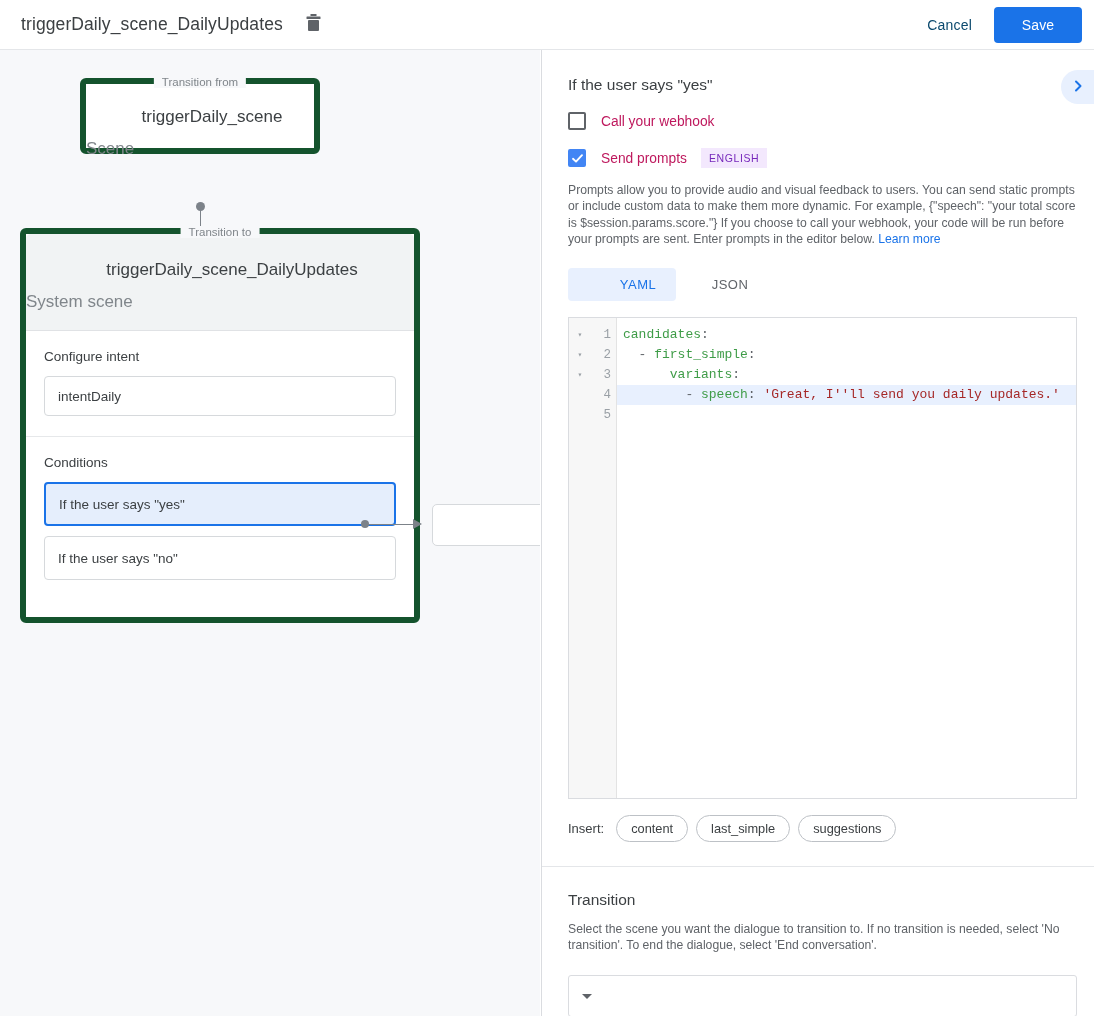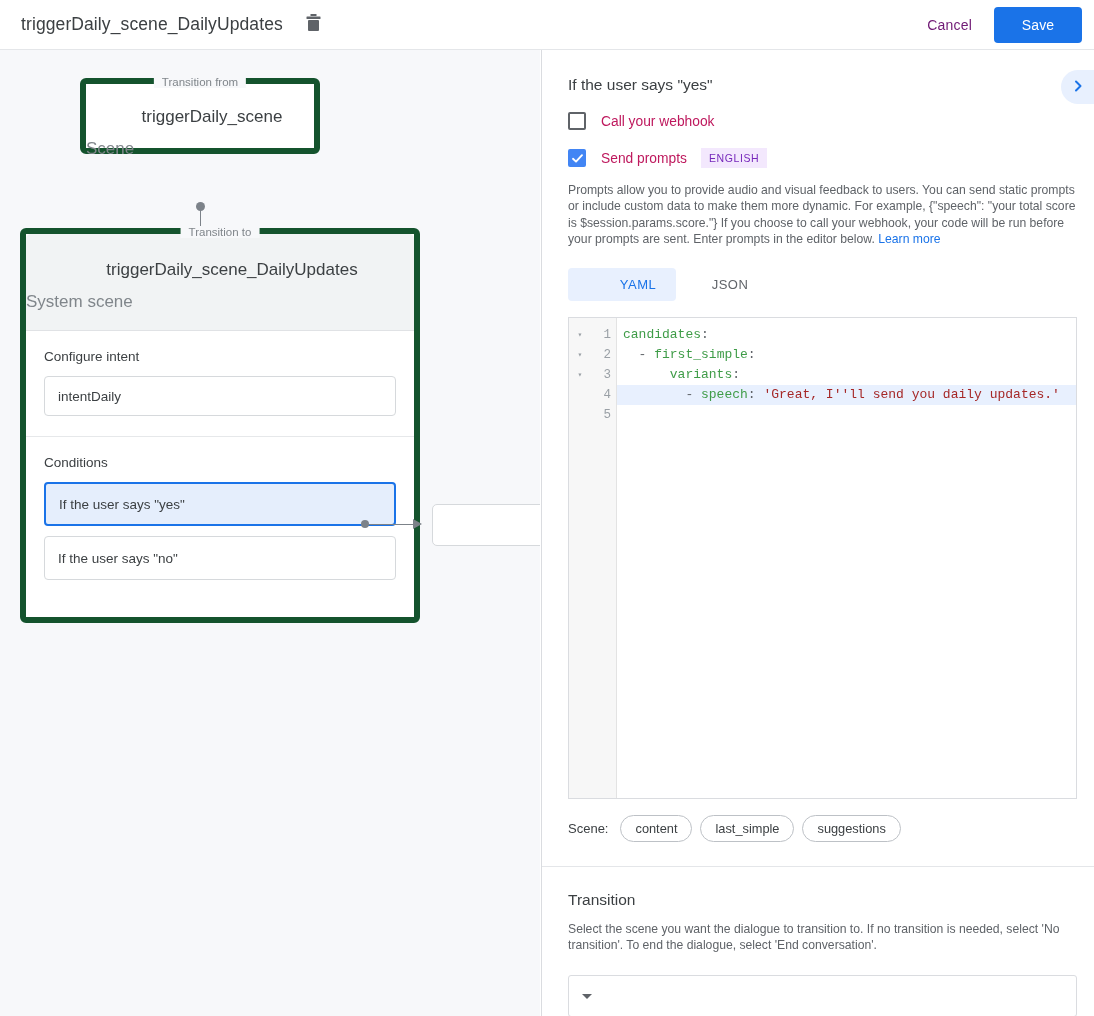--- a/index.html
+++ b/index.html
@@ -22,21 +22,21 @@
   .topbar-title {
     margin-left: 21px; font-size: 17.5px; color: #3c4043; letter-spacing: .1px;
   }
   .trash-btn {
     margin-left: 18px; width: 26px; height: 26px;
     display: flex; align-items: center; justify-content: center;
     cursor: pointer; border: none; background: transparent; padding: 0;
   }
   .topbar-spacer { flex: 1; }
   .cancel-btn {
-    color: #701a75; font-size: 14px; font-weight: 500; letter-spacing: .2px;
+    color: #0c4a6e; font-size: 14px; font-weight: 500; letter-spacing: .2px;
     background: none; border: none; cursor: pointer; padding: 8px 14px; margin-right: 8px;
     font-family: "Liberation Sans", sans-serif;
   }
   .save-btn {
     background: #1a73e8; color: #fff; font-size: 14px; font-weight: 500; letter-spacing: .2px;
     border: none; border-radius: 4px; height: 36px; width: 88px; margin-right: 12px;
     cursor: pointer; font-family: "Liberation Sans", sans-serif;
   }
 
   
@@ -318,21 +318,21 @@
           </div>
           <div class="gline">
             <span class="gfold"></span>
             <span class="gnum">5</span>
           </div>
         </div>
       <div class="code" id="editor-code"><div class="cline"><span class="k">candidates</span><span class="p">:</span></div><div class="cline"><span class="p">  - </span><span class="k">first_simple</span><span class="p">:</span></div><div class="cline"><span class="p">      </span><span class="k">variants</span><span class="p">:</span></div><div class="cline hl"><span class="p">        - </span><span class="k">speech</span><span class="p">: </span><span class="s">'Great, I''ll send you daily updates.'</span></div><div class="cline"></div></div>
     </div>
 
     <div class="insert-row">
-      <span class="insert-label">Scene:</span>
+      <span class="insert-label">Insert:</span>
       <button class="chip">content</button>
       <button class="chip">last_simple</button>
       <button class="chip">suggestions</button>
     </div>
 
     <div class="divider"></div>
 
     <div class="trans-sec">
       <div class="trans-title">Transition</div>
       <div class="trans-desc">Select the scene you want the dialogue to transition to. If no transition is needed, select 'No transition'. To end the dialogue, select 'End conversation'.</div>

